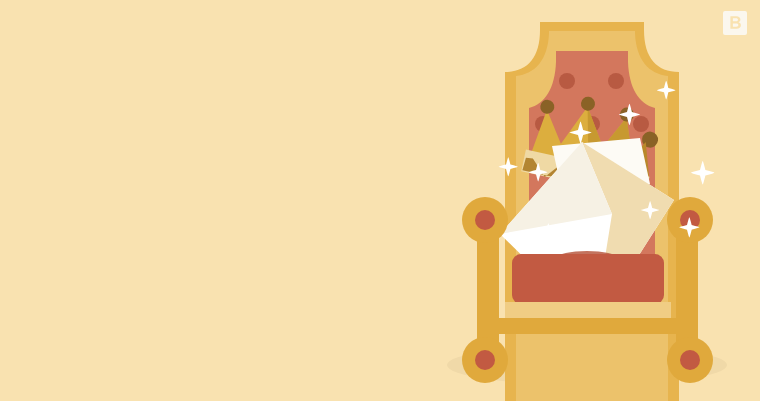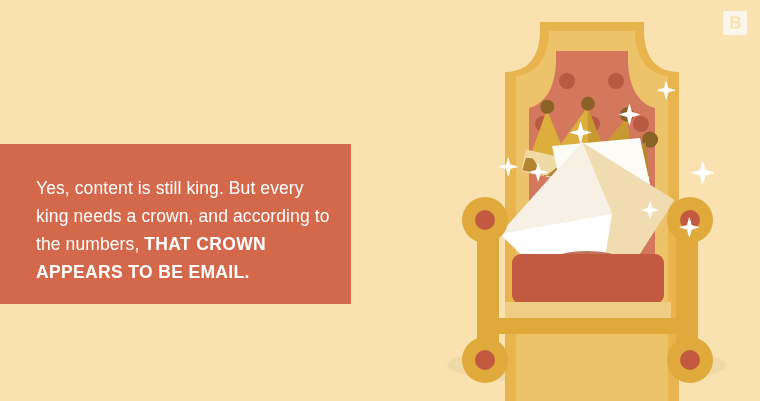--- a/index.html
+++ b/index.html
@@ -72,25 +72,20 @@
 
   <div class="logo-mark">
     <svg width="24" height="24" viewBox="0 0 24 24">
       <path d="M7.4 5.2 h6.0 c2.5 0 4.0 1.25 4.0 3.25 c0 1.35 -0.72 2.3 -1.85 2.75
                c1.45 0.42 2.35 1.5 2.35 3.1 c0 2.25 -1.7 3.5 -4.45 3.5 h-6.05 z
                M9.9 7.35 v3.0 h3.2 c1.2 0 1.85 -0.55 1.85 -1.5 c0 -0.95 -0.65 -1.5 -1.85 -1.5 z
                M9.9 12.45 v3.2 h3.45 c1.3 0 2.0 -0.58 2.0 -1.6 c0 -1.02 -0.7 -1.6 -2.0 -1.6 z" fill="#f9e2b0"></path>
     </svg>
   </div>
 
-  <div class="quote-box">
-    <div class="quote-text">
-      <span>Yes, content is still king. But every king needs a crown, and according to the numbers, </span><span class="emph">THAT CROWN APPEARS TO BE EMAIL.</span>
-    </div>
-  </div>
 
   <div class="stage">
     <svg width="345" height="401" viewBox="0 0 345 401">
 
       <ellipse cx="172" cy="365" rx="140" ry="20" fill="#f0d9a8"></ellipse>
 
       <g>
         <path d="M90 401
                  L90 72
                  C112 72 125 58 125 30

